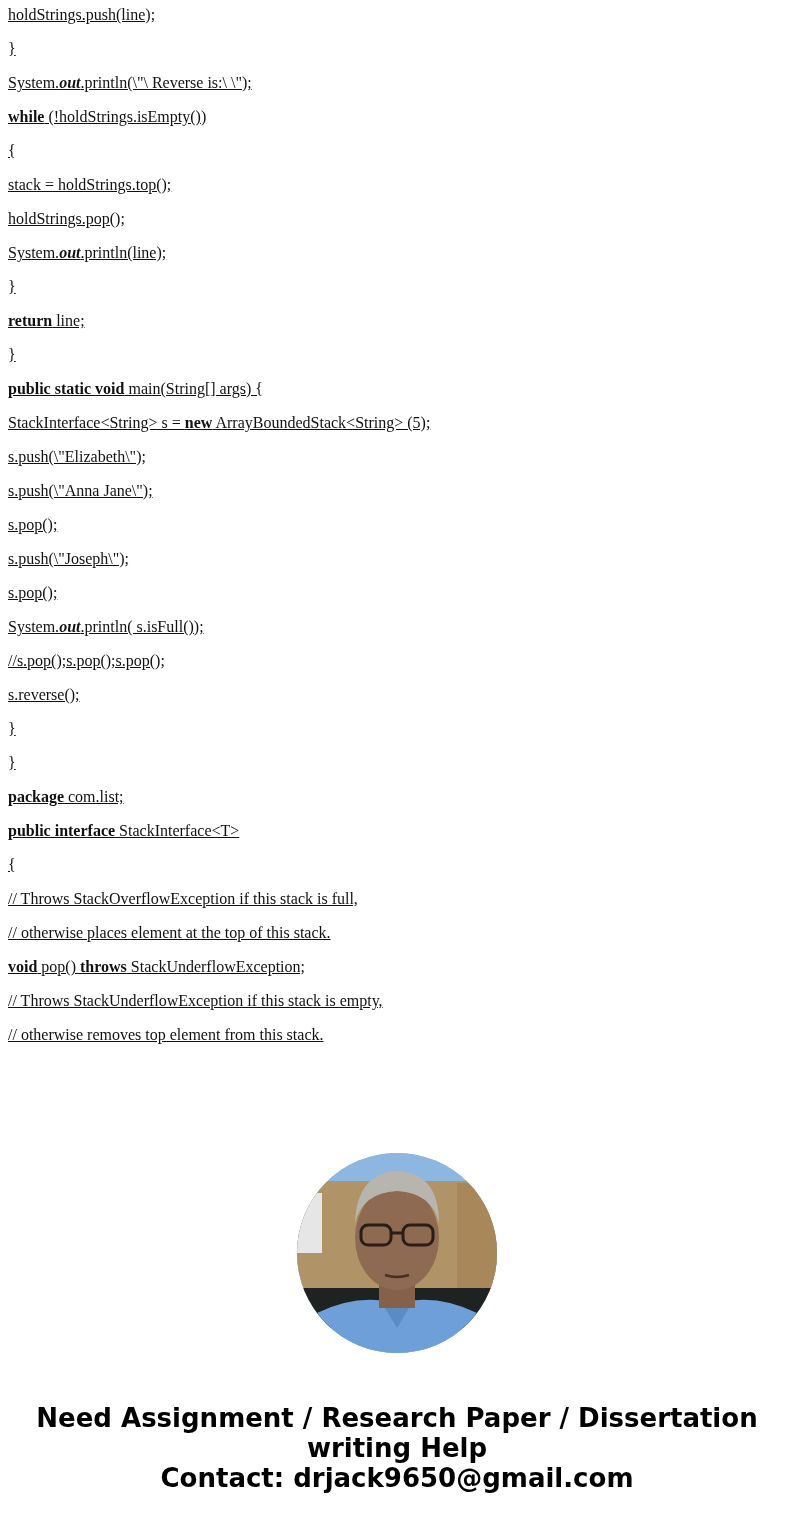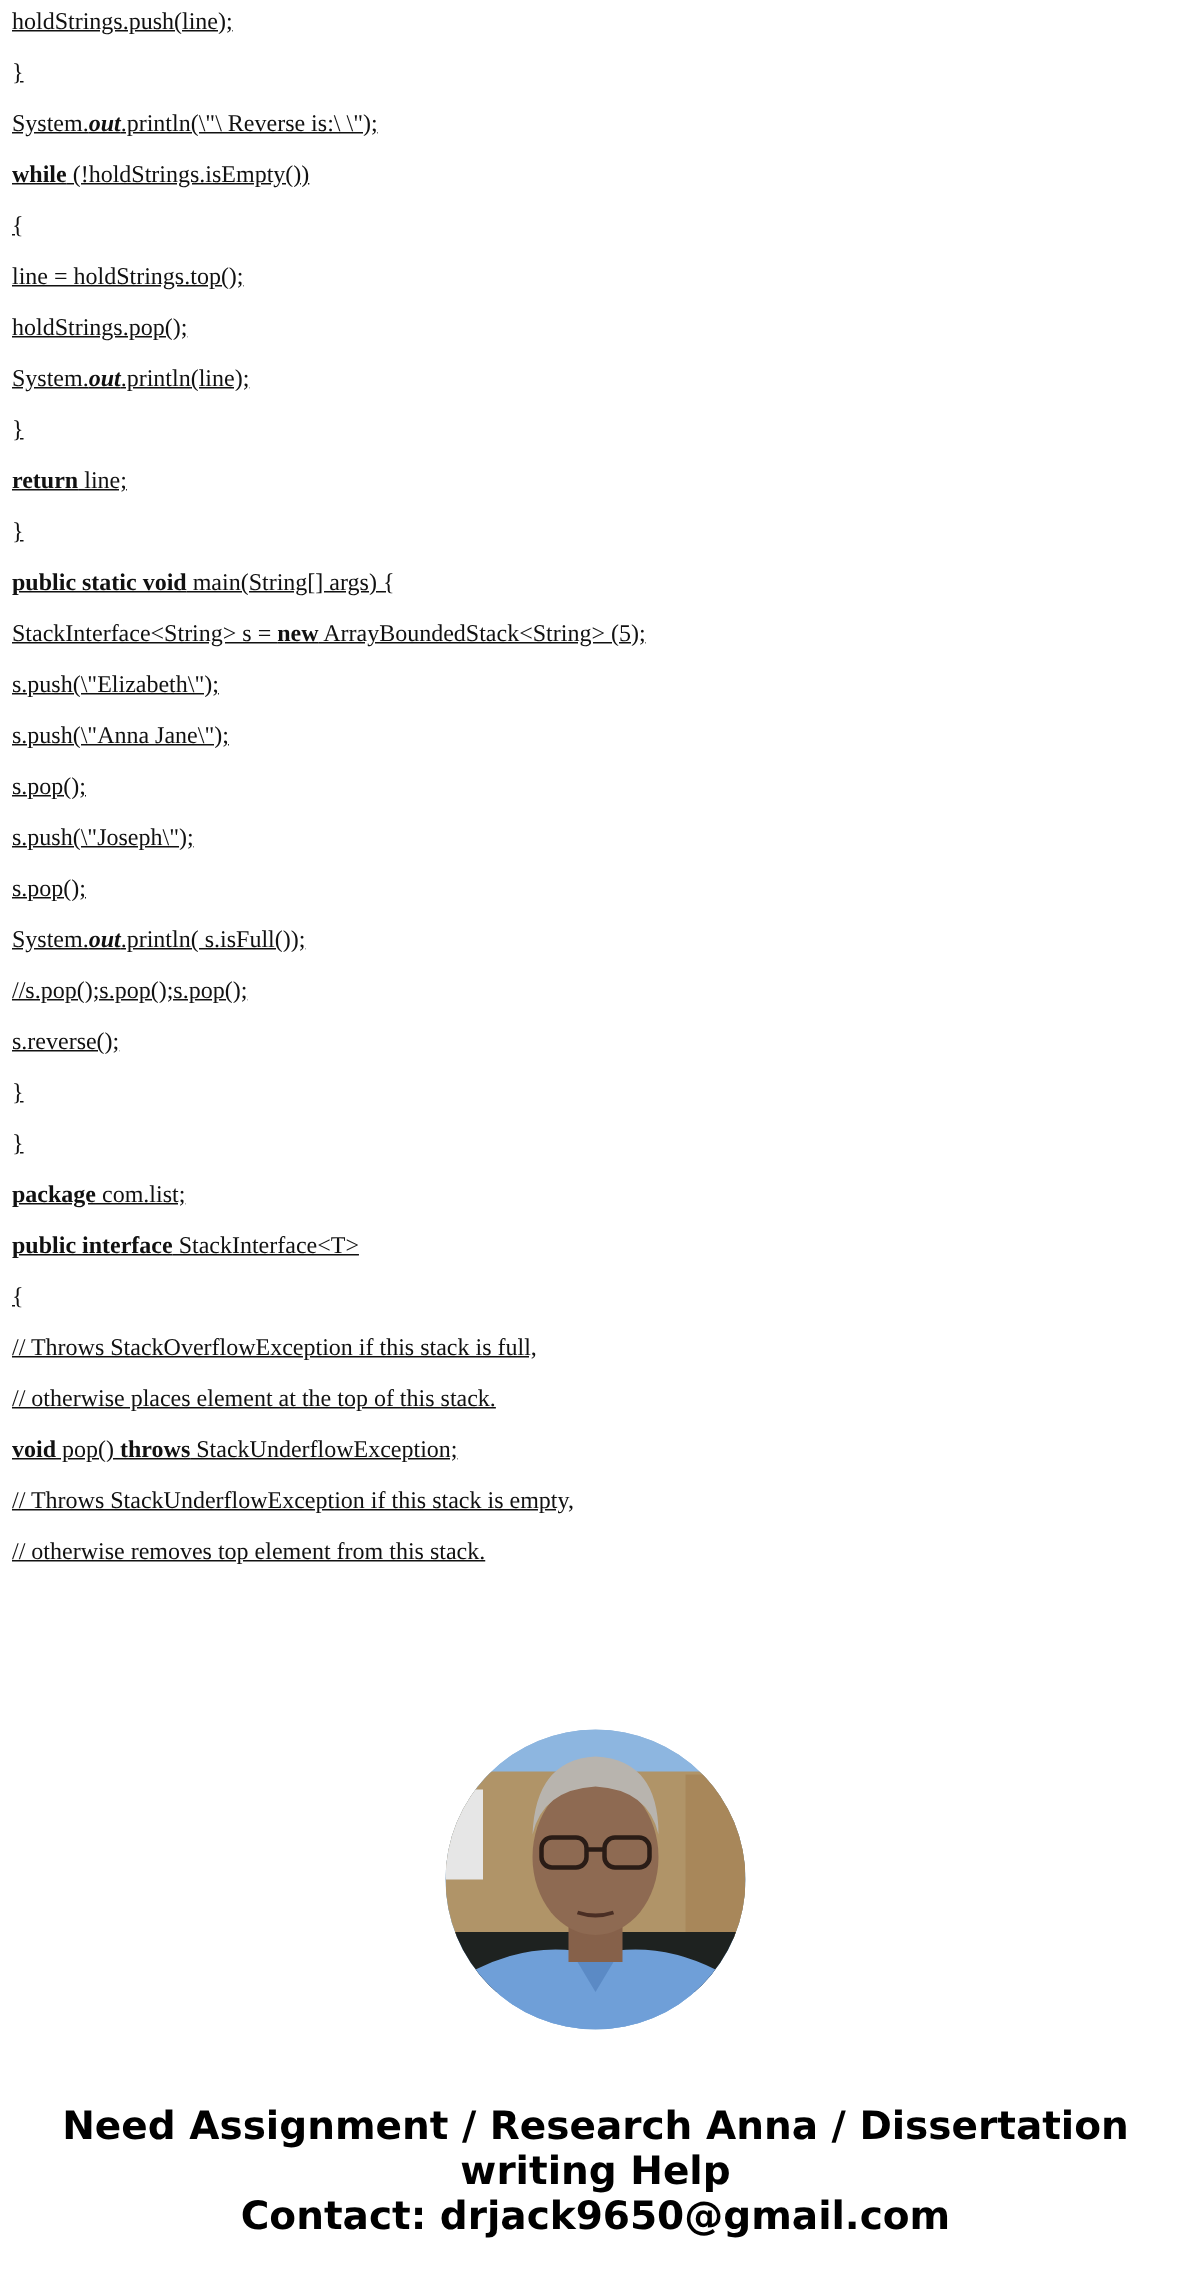--- a/index.html
+++ b/index.html
@@ -58,21 +58,21 @@
   </style>
 </head>
 <body>
 
 <div id="code">
     <p class="code-line"><span>holdStrings.push(line);</span></p>
     <p class="code-line"><span>}</span></p>
     <p class="code-line"><span>System.</span><span class="seg-bi">out</span><span>.println(\"\ Reverse is:\ \");</span></p>
     <p class="code-line"><span class="seg-b">while</span><span> (!holdStrings.isEmpty())</span></p>
     <p class="code-line"><span>{</span></p>
-    <p class="code-line"><span>line = holdStrings.top();</span></p>
+    <p class="code-line"><span>stack = holdStrings.top();</span></p>
     <p class="code-line"><span>holdStrings.pop();</span></p>
     <p class="code-line"><span>System.</span><span class="seg-bi">out</span><span>.println(line);</span></p>
     <p class="code-line"><span>}</span></p>
     <p class="code-line"><span class="seg-b">return</span><span> line;</span></p>
     <p class="code-line"><span>}</span></p>
     <p class="code-line"><span class="seg-b">public static void</span><span> main(String[] args) {</span></p>
     <p class="code-line"><span>StackInterface&lt;String&gt; s = </span><span class="seg-b">new</span><span> ArrayBoundedStack&lt;String&gt; (5);</span></p>
     <p class="code-line"><span>s.push(\"Elizabeth\");</span></p>
     <p class="code-line"><span>s.push(\"Anna Jane\");</span></p>
     <p class="code-line"><span>s.pop();</span></p>
@@ -106,16 +106,16 @@
     <ellipse cx="100" cy="85" rx="42" ry="52" fill="#8e6a52"></ellipse>
     <path d="M58 70 Q60 20 100 18 Q142 20 142 70 Q135 40 100 38 Q65 40 58 70 Z" fill="#b8b4ae"></path>
     <rect x="64" y="72" width="30" height="20" rx="7" fill="none" stroke="#2a1c16" stroke-width="3"></rect>
     <rect x="106" y="72" width="30" height="20" rx="7" fill="none" stroke="#2a1c16" stroke-width="3"></rect>
     <line x1="94" y1="80" x2="106" y2="80" stroke="#2a1c16" stroke-width="3"></line>
     <path d="M88 122 Q100 126 112 122" fill="none" stroke="#4a2e24" stroke-width="2.5"></path>
   </svg>
 </div>
 
 <div class="promo">
-  <div>Need Assignment / Research Anna / Dissertation</div>
+  <div>Need Assignment / Research Paper / Dissertation</div>
   <div>writing Help</div>
   <div>Contact: drjack9650@gmail.com</div>
 </div>
 
 </body></html>

